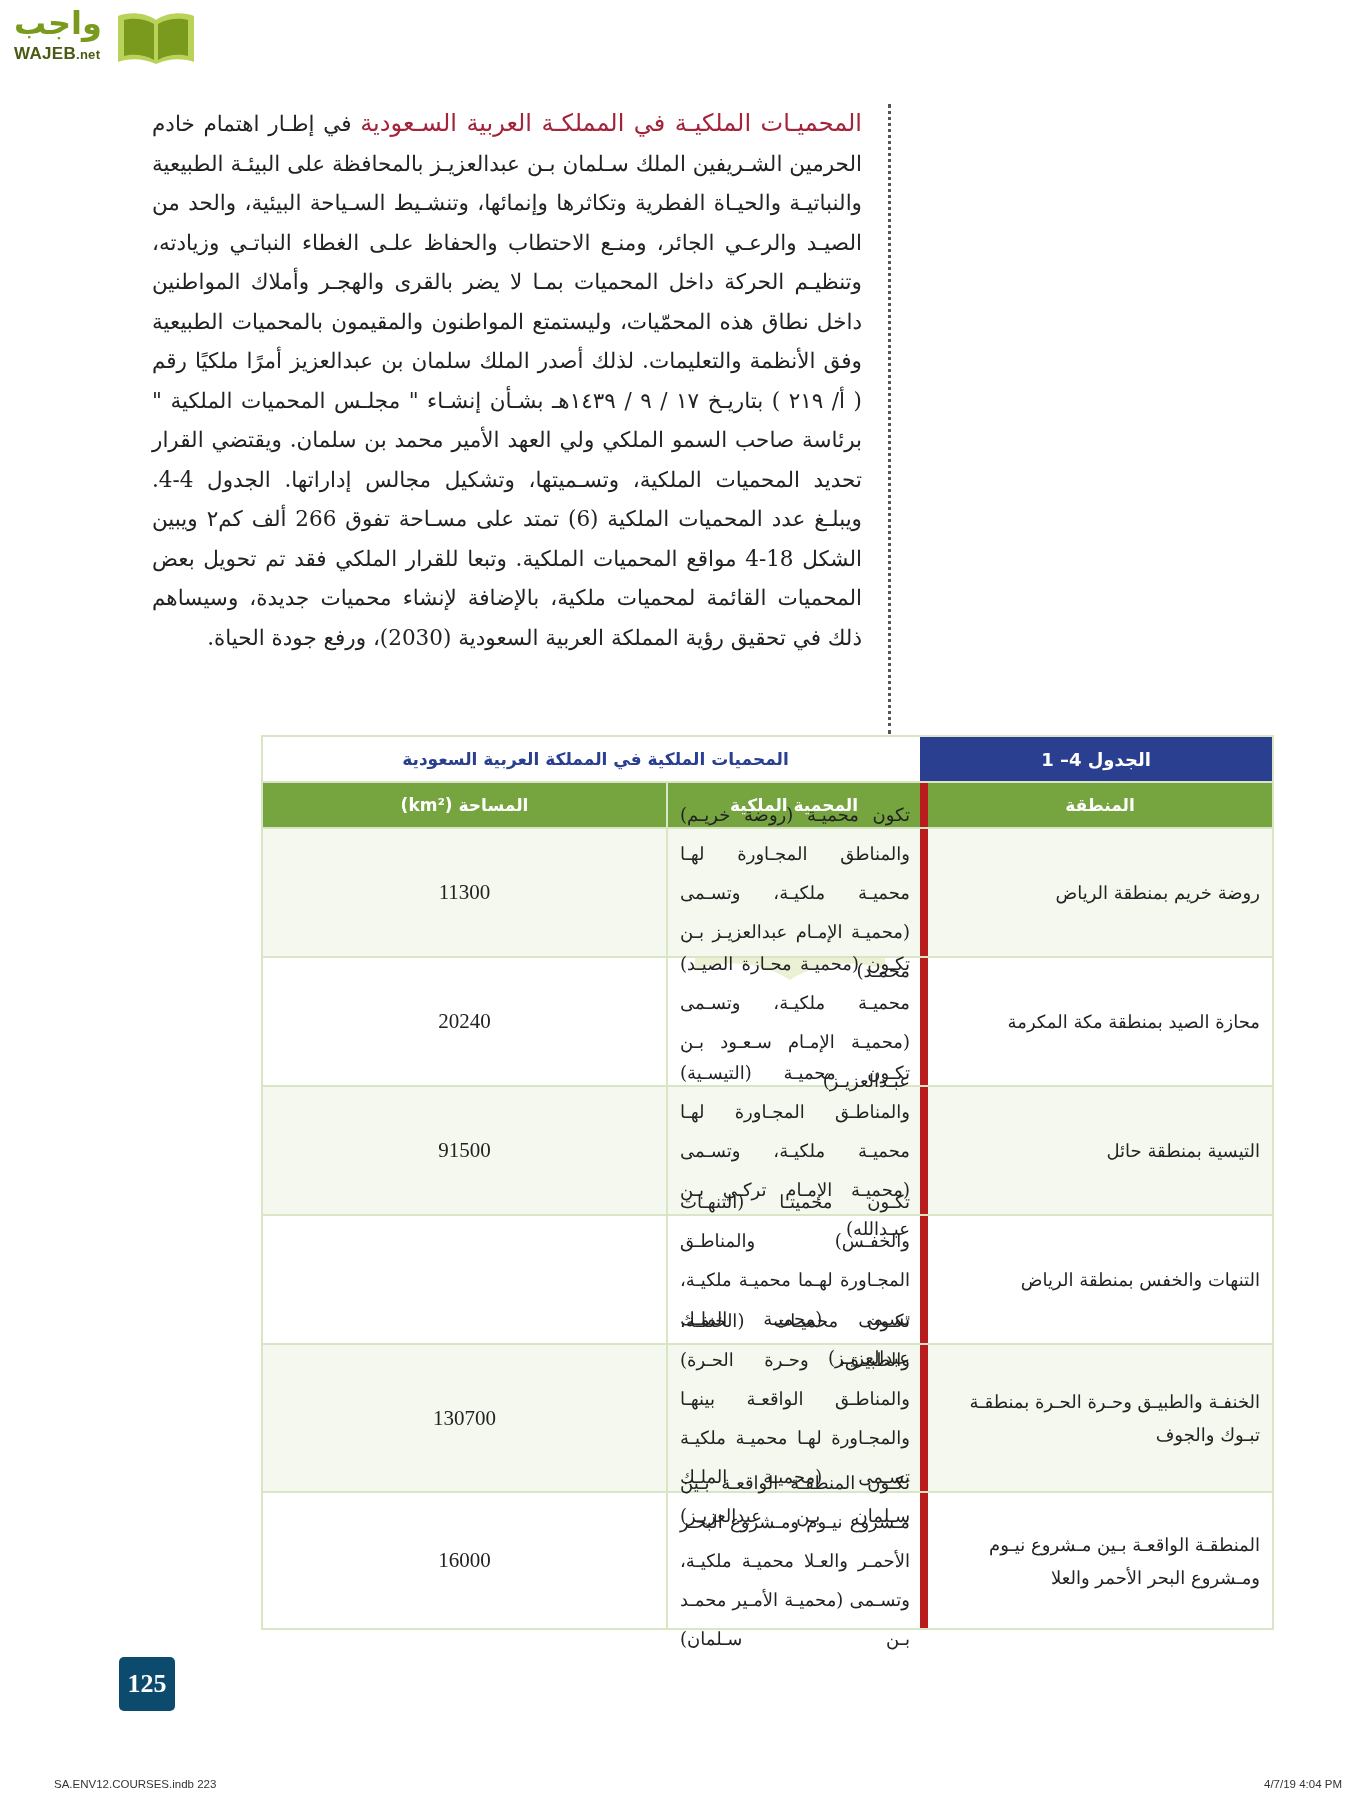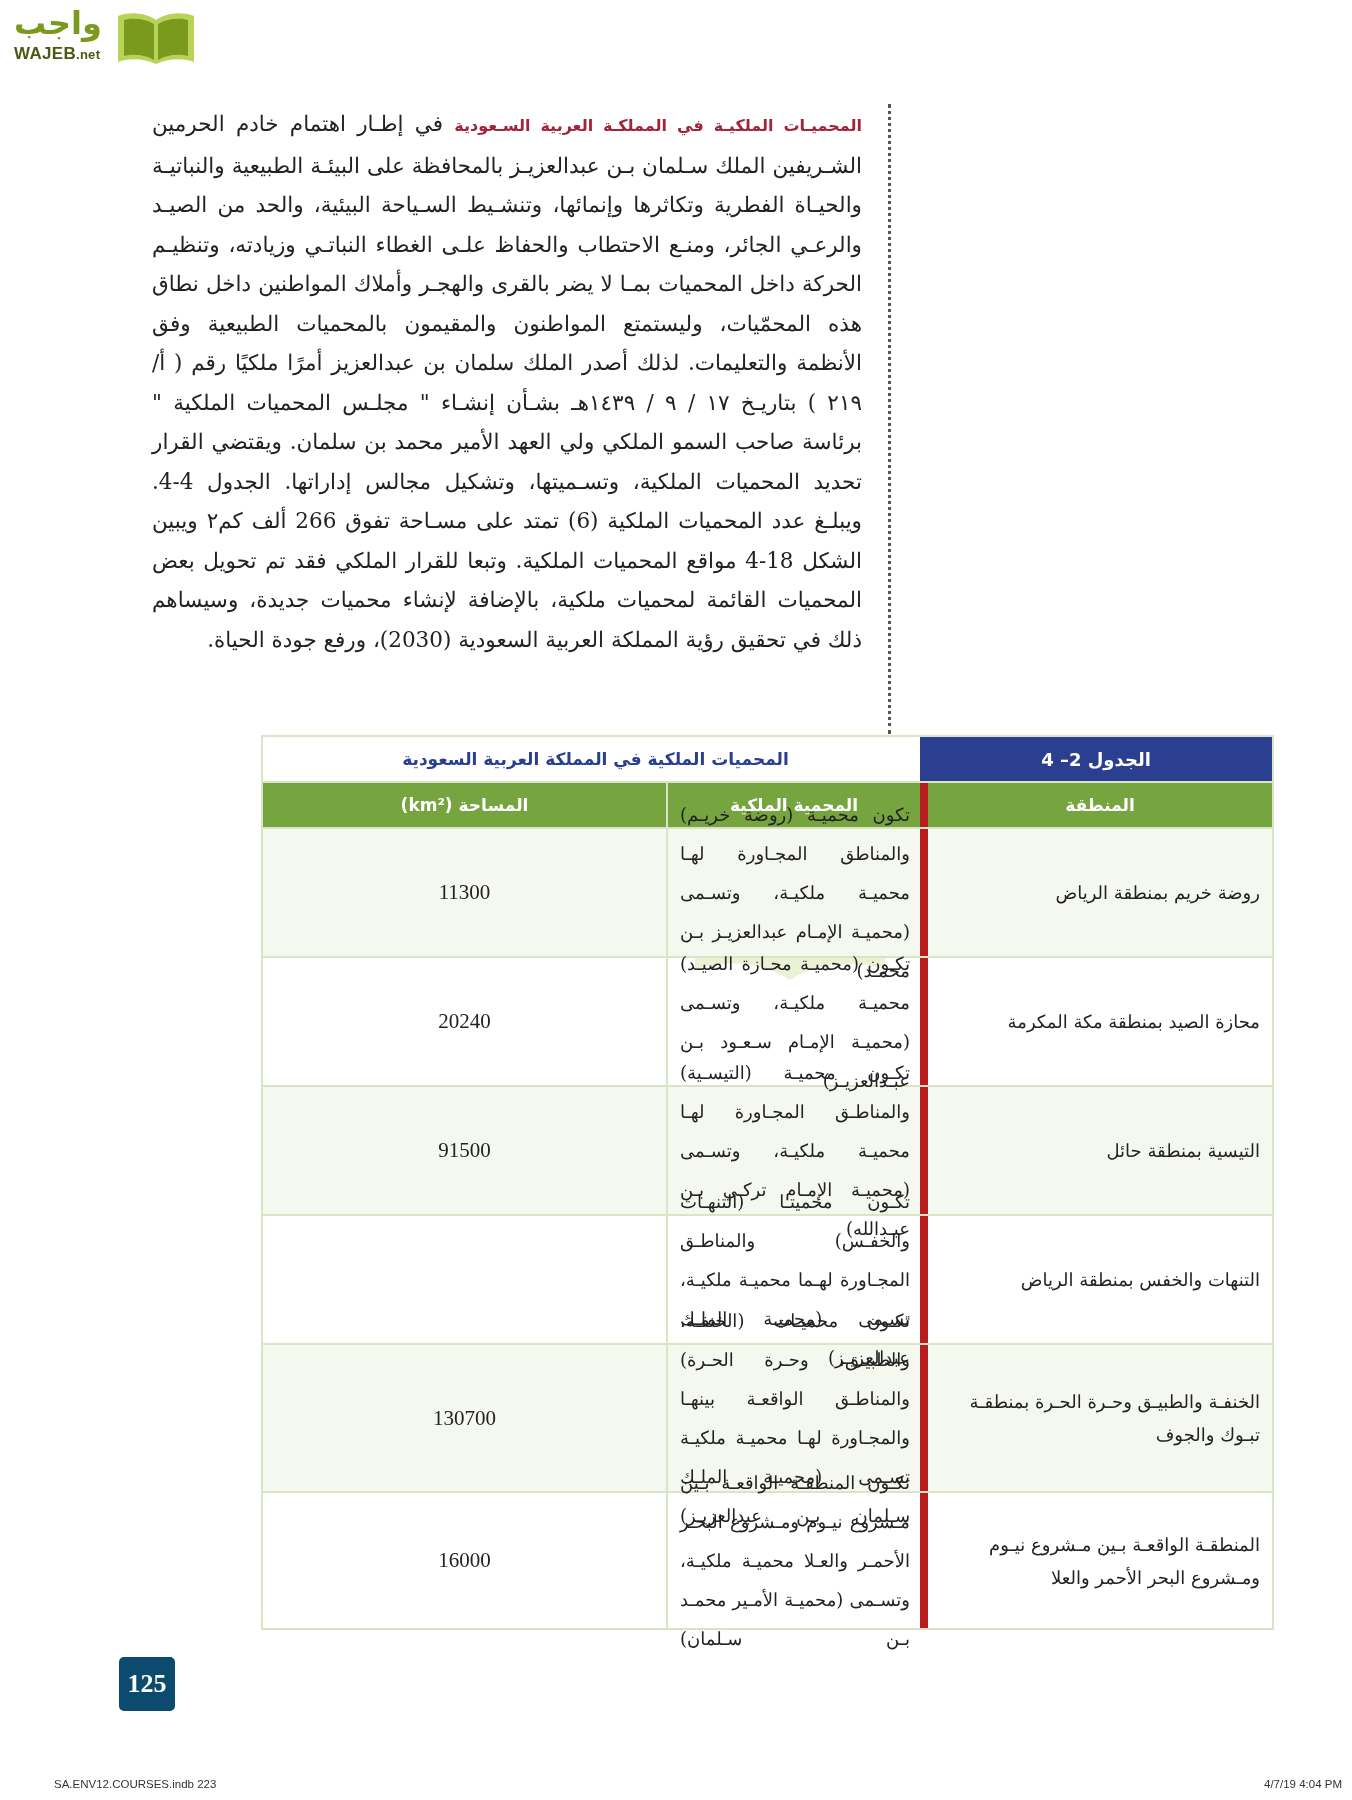--- a/index.html
+++ b/index.html
@@ -14,21 +14,21 @@
   .logo-en { position:absolute; left:4px; top:38px; font-family:"Liberation Sans", sans-serif; font-weight:bold;
              font-size:17px; color:#4a5a14; letter-spacing:0.3px; }
   .logo-en small { font-size:13px; }
   .logo-book { position:absolute; left:106px; top:4px; width:80px; height:56px; }
 
   .para {
     position:absolute; left:152px; top:104px; width:710px;
     direction:rtl; text-align:justify; text-align-last:right;
     font-size:21.5px; line-height:39.5px; color:#222;
   }
-  .para .lead { color:#a3233a; font-weight:bold; font-family:"DejaVu Sans", sans-serif; font-size:16px; }
+  .para .lead { color:#a3233a; font-weight:normal; font-family:"DejaVu Sans", sans-serif; font-size:24px; }
 
   .dots { position:absolute; left:888px; top:104px; height:630px; border-left:3px dotted #555; }
 
   .tbl { position:absolute; left:261px; top:735px; width:1013px; border:2px solid #d9e6c6; box-sizing:border-box; }
   .title-row { display:flex; flex-direction:row-reverse; height:44px; }
   .title-num { width:352px; background:#2a3f8f; color:#fff; font-family:"DejaVu Sans", sans-serif; font-weight:bold;
                font-size:18px; display:flex; align-items:center; justify-content:center; direction:rtl; }
   .title-txt { flex:1; background:#fff; color:#2a3f8f; font-family:"DejaVu Sans", sans-serif; font-weight:bold;
                font-size:17px; display:flex; align-items:center; justify-content:center; direction:rtl;margin-left:8px; }
   .hdr-row { display:flex; flex-direction:row-reverse; height:44px; background:#76a540; border-top:2px solid #d9e6c6; }
@@ -82,21 +82,21 @@
   <svg class="wm-book" viewBox="0 0 200 160">
     <path d="M100 20 C70 0 30 0 5 10 L5 150 C30 140 70 140 100 160 Z" fill="#c7d98a"></path>
     <path d="M100 20 C130 0 170 0 195 10 L195 150 C170 140 130 140 100 160 Z" fill="#c7d98a"></path>
   </svg>
   <span class="wm-ar">واجب</span>
   <span class="wm-en">WAJEB.net</span>
 </div>
 
 <div class="tbl">
   <div class="title-row">
-    <div class="title-num">الجدول 2– 4</div>
+    <div class="title-num">الجدول 4– 1</div>
     <div class="title-txt">المحميات الملكية في المملكة العربية السعودية</div>
   </div>
   <div class="hdr-row">
     <div class="c-region">المنطقة</div>
     <div class="c-reserve">المحمية الملكية</div>
     <div class="c-area">المساحة (km²)</div>
   </div>
 
   <div class="row alt" style="height:129px">
     <div class="c-region">روضة خريم بمنطقة الرياض</div>

